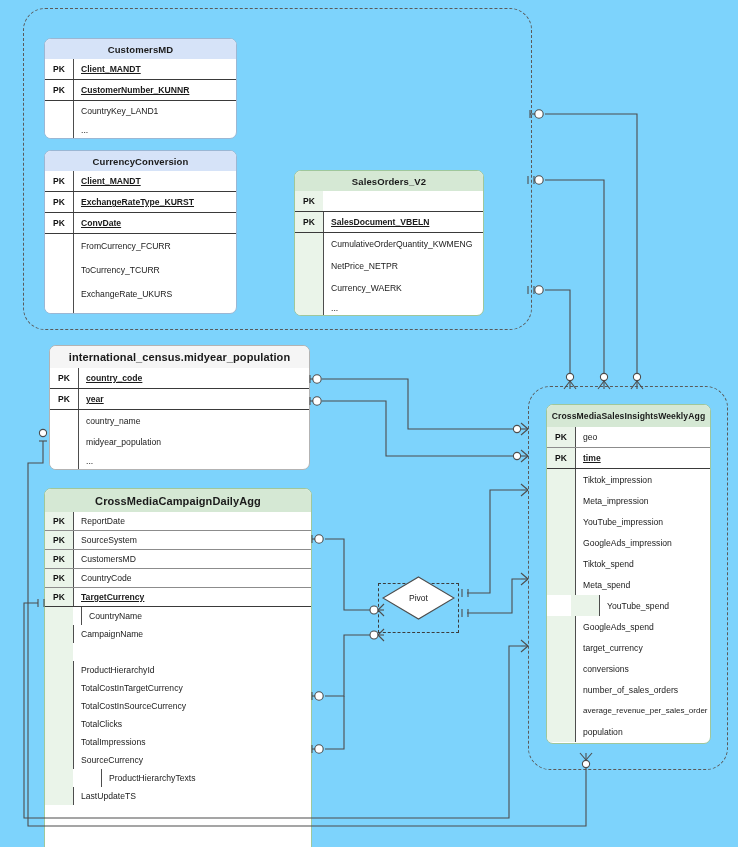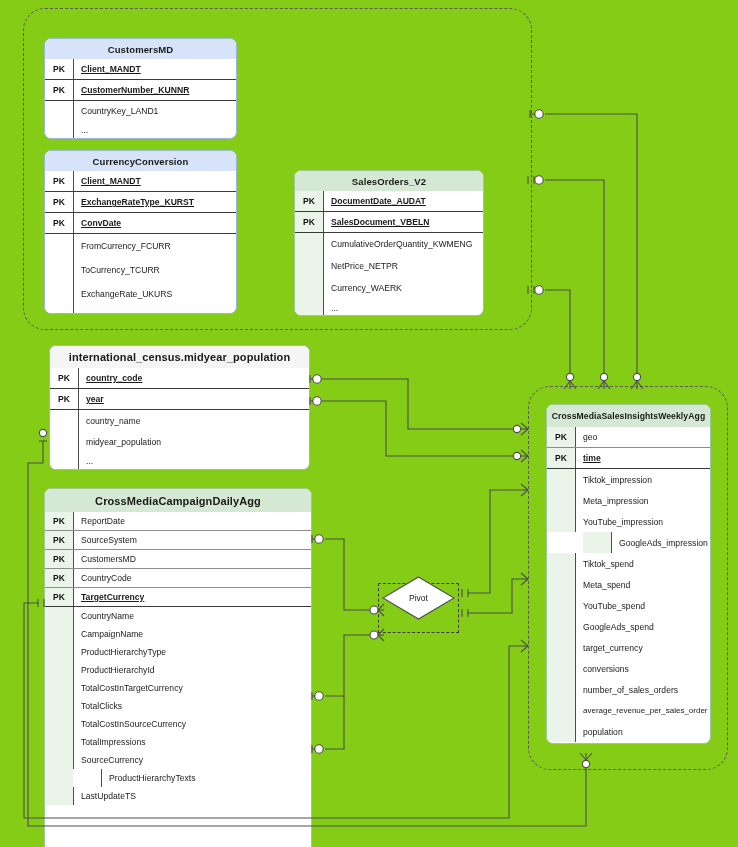--- a/index.html
+++ b/index.html
@@ -1,17 +1,17 @@
 <!DOCTYPE html>
 <html><head>
 <meta charset="utf-8">
 <style>
   html,body{margin:0;padding:0;background:#ffffff;}
   body{font-family:"Liberation Sans", sans-serif;}
-  #canvas{position:relative;width:738px;height:847px;overflow:hidden;background:#84cc16;}
+  #canvas{position:relative;width:738px;height:847px;overflow:hidden;background:#7dd3fc;}
 
   .group-box{position:absolute;border:1.6px dashed #5a5a5a;border-radius:22px;background:transparent;}
 
   .entity{position:absolute;border:1px solid #9bb7d4;border-radius:7px;background:#ffffff;box-sizing:border-box;overflow:hidden;}
   .entity.green{border-color:#9fc79b;}
   .entity.plain{border-color:#b3b3b3;}
 
   .ent-title{font-size:9.5px;font-weight:bold;color:#1a1a1a;text-align:center;letter-spacing:.1px;
              display:flex;align-items:center;justify-content:center;box-sizing:border-box;}
   .entity.blue  .ent-title{background:#d6e3f8;}
@@ -103,21 +103,20 @@
         <div class="nm">...</div>
       </div>
     </div>
   </div>
 
   <div class="entity green" style="left:294px;top:170px;width:190px;height:146px;">
     <div class="ent-title" style="height:20px;">SalesOrders_V2</div>
     <div class="rows">
       <div class="row key" style="height:21px;">
         <div class="pk">PK</div>
-        <div class="nm">DocumentDate_AUDAT</div>
       </div>
       <div class="row key" style="height:21px;">
         <div class="pk">PK</div>
         <div class="nm">SalesDocument_VBELN</div>
       </div>
       <div class="row" style="height:22px;">
         <div class="pk"></div>
         <div class="nm">CumulativeOrderQuantity_KWMENG</div>
       </div>
       <div class="row" style="height:22px;">
@@ -177,47 +176,46 @@
         <div class="nm">CustomersMD</div>
       </div>
       <div class="row keylite" style="height:19px;">
         <div class="pk">PK</div>
         <div class="nm">CountryCode</div>
       </div>
       <div class="row key" style="height:19px;">
         <div class="pk">PK</div>
         <div class="nm">TargetCurrency</div>
       </div>
-      <div class="row" style="height:18px;">
+      <div class="row" style="height:18px;gap:8px;">
         <div class="pk"></div>
         <div class="nm">CountryName</div>
       </div>
       <div class="row" style="height:18px;">
         <div class="pk"></div>
         <div class="nm">CampaignName</div>
       </div>
       <div class="row" style="height:18px;">
         <div class="pk"></div>
-        <div class="nm">ProductHierarchyType</div>
       </div>
       <div class="row" style="height:18px;">
         <div class="pk"></div>
         <div class="nm">ProductHierarchyId</div>
       </div>
       <div class="row" style="height:18px;">
         <div class="pk"></div>
         <div class="nm">TotalCostInTargetCurrency</div>
       </div>
       <div class="row" style="height:18px;">
         <div class="pk"></div>
+        <div class="nm">TotalCostInSourceCurrency</div>
+      </div>
+      <div class="row" style="height:18px;">
+        <div class="pk"></div>
         <div class="nm">TotalClicks</div>
-      </div>
-      <div class="row" style="height:18px;">
-        <div class="pk"></div>
-        <div class="nm">TotalCostInSourceCurrency</div>
       </div>
       <div class="row" style="height:18px;">
         <div class="pk"></div>
         <div class="nm">TotalImpressions</div>
       </div>
       <div class="row" style="height:18px;">
         <div class="pk"></div>
         <div class="nm">SourceCurrency</div>
       </div>
       <div class="row" style="height:18px;gap:28px;">
@@ -247,33 +245,33 @@
         <div class="nm">Tiktok_impression</div>
       </div>
       <div class="row" style="height:21px;">
         <div class="pk"></div>
         <div class="nm">Meta_impression</div>
       </div>
       <div class="row" style="height:21px;">
         <div class="pk"></div>
         <div class="nm">YouTube_impression</div>
       </div>
-      <div class="row" style="height:21px;padding-left:36px;">
+      <div class="row" style="height:21px;">
         <div class="pk"></div>
         <div class="nm">GoogleAds_impression</div>
       </div>
       <div class="row" style="height:21px;">
         <div class="pk"></div>
         <div class="nm">Tiktok_spend</div>
       </div>
       <div class="row" style="height:21px;">
         <div class="pk"></div>
         <div class="nm">Meta_spend</div>
       </div>
-      <div class="row" style="height:21px;">
+      <div class="row" style="height:21px;margin-left:24px;">
         <div class="pk"></div>
         <div class="nm">YouTube_spend</div>
       </div>
       <div class="row" style="height:21px;">
         <div class="pk"></div>
         <div class="nm">GoogleAds_spend</div>
       </div>
       <div class="row" style="height:21px;">
         <div class="pk"></div>
         <div class="nm">target_currency</div>

